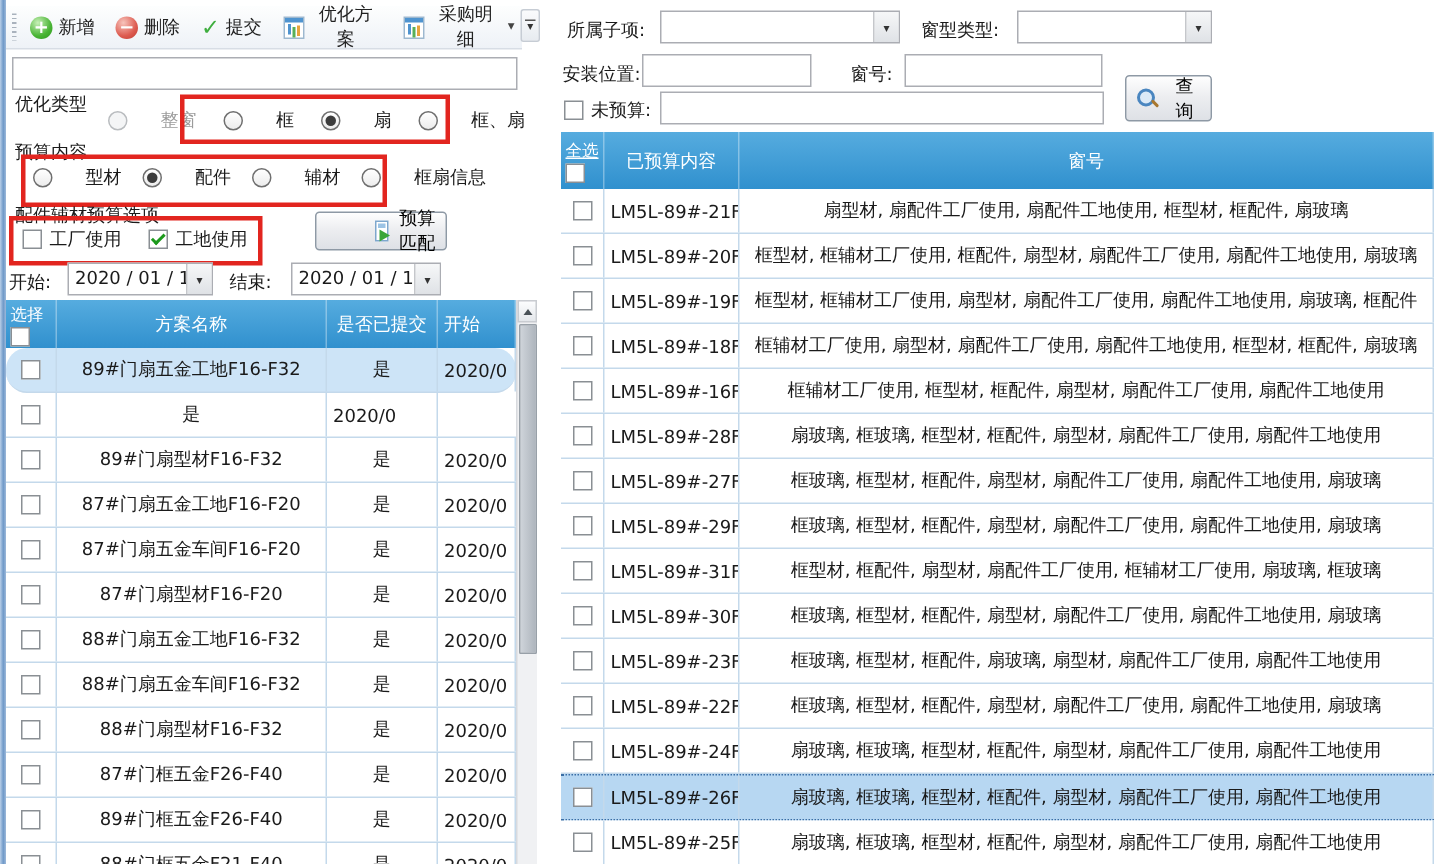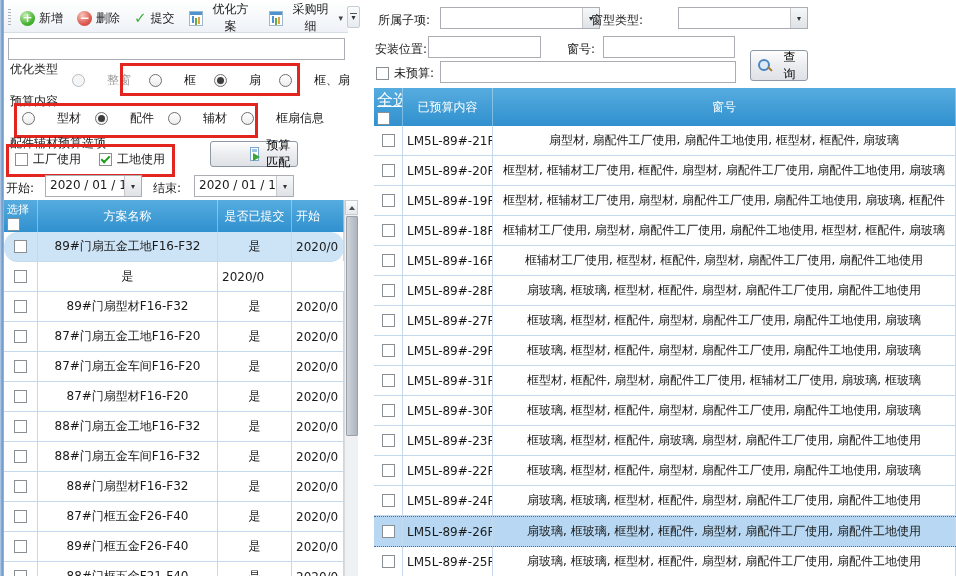--- a/index.html
+++ b/index.html
@@ -298,21 +298,21 @@
   <div class="abs vscroll" style="left:344px;top:200px;width:14px;height:376px;">
     <div class="sb-btn"></div>
     <div class="sb-thumb" style="top:16px;height:220px;"></div>
   </div>
 
   <div class="abs lbl" style="left:378px;top:12px;">所属子项:</div>
   <div class="abs combo" style="left:440px;top:7px;width:160px;height:22px;">
     <span class="val"></span>
     <span class="dbtn">▾</span>
   </div>
-  <div class="abs lbl" style="left:591px;top:12px;text-align:center;">窗型类型:</div>
+  <div class="abs lbl" style="left:614px;top:12px;text-align:center;">窗型类型:</div>
   <div class="abs combo" style="left:678px;top:7px;width:130px;height:22px;">
     <span class="val"></span>
     <span class="dbtn">▾</span>
   </div>
 
   <div class="abs lbl" style="left:375px;top:41px;">安装位置:</div>
   <input class="abs txt" style="left: 428px; top: 36px; width: 113px; height: 22px;" value="">
   <div class="abs lbl" style="left:567px;top:41px;">窗号:</div>
   <input class="abs txt" style="left: 603px; top: 36px; width: 132px; height: 22px;" value="">
 
@@ -322,21 +322,21 @@
   </span>
   <input class="abs txt" style="left: 440px; top: 61px; width: 296px; height: 22px;" value="">
 
   <button class="abs btn3d" style="left:750px;top:50px;width:58px;height:31px;">
     <span class="ic-search"></span>
     <span>查询</span>
   </button>
 
   <div class="abs thead rt-grid" style="left:374px;top:88px;width:582px;height:38px;">
     <div class="tc stackhead">
-      <span style="font-size:16px;text-decoration:underline;">全选</span>
+      <span style="font-size:11px;text-decoration:underline;">全选</span>
       <span class="cb"></span>
     </div>
     <div class="tc">已预算内容</div>
     <div class="tc">窗号</div>
   </div>
   <div class="abs clip" style="left:374px;top:126px;width:582px;height:450px;">
 
   <div class="row rt-grid" style="height:29px;">
         <div class="tc">
           <span class="cb"></span>

